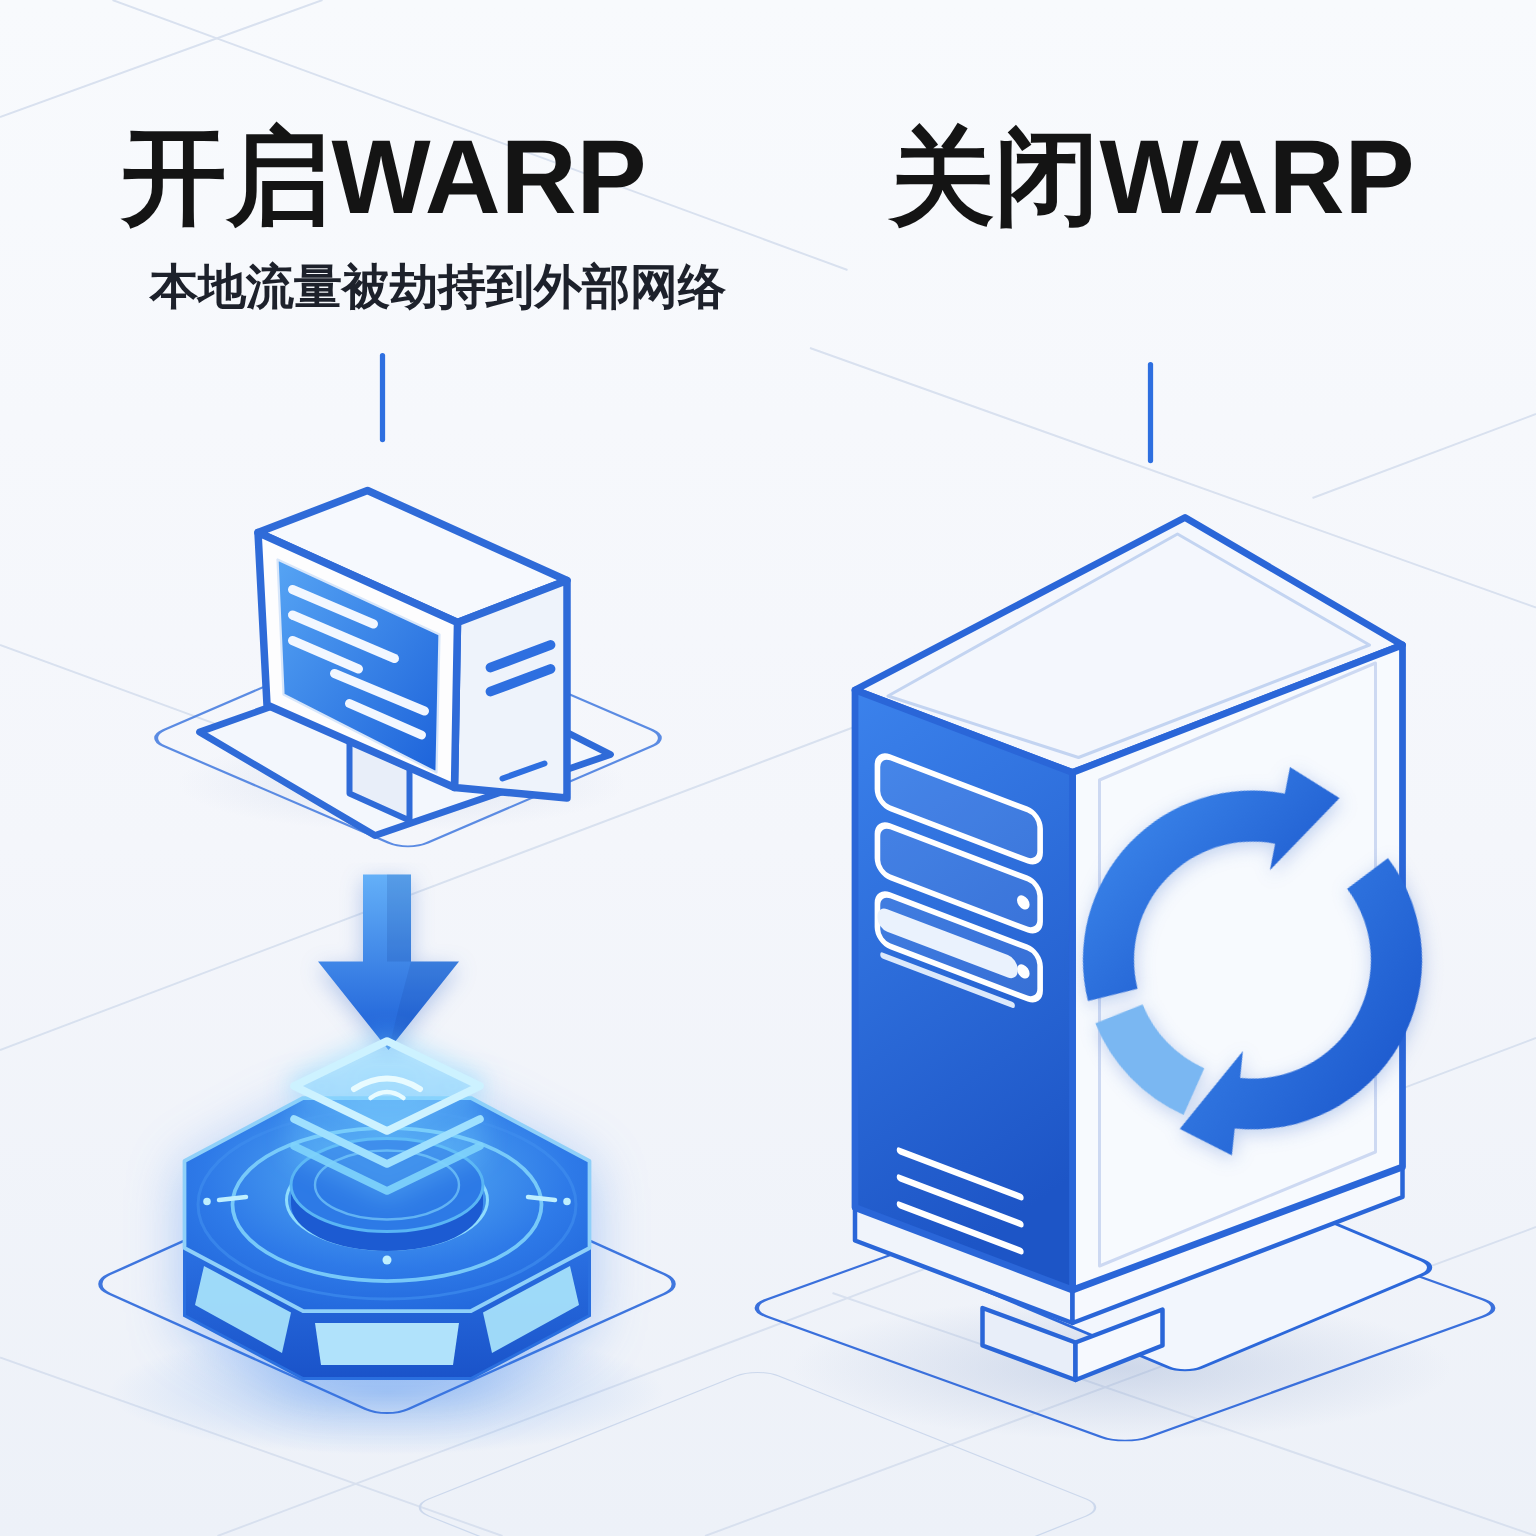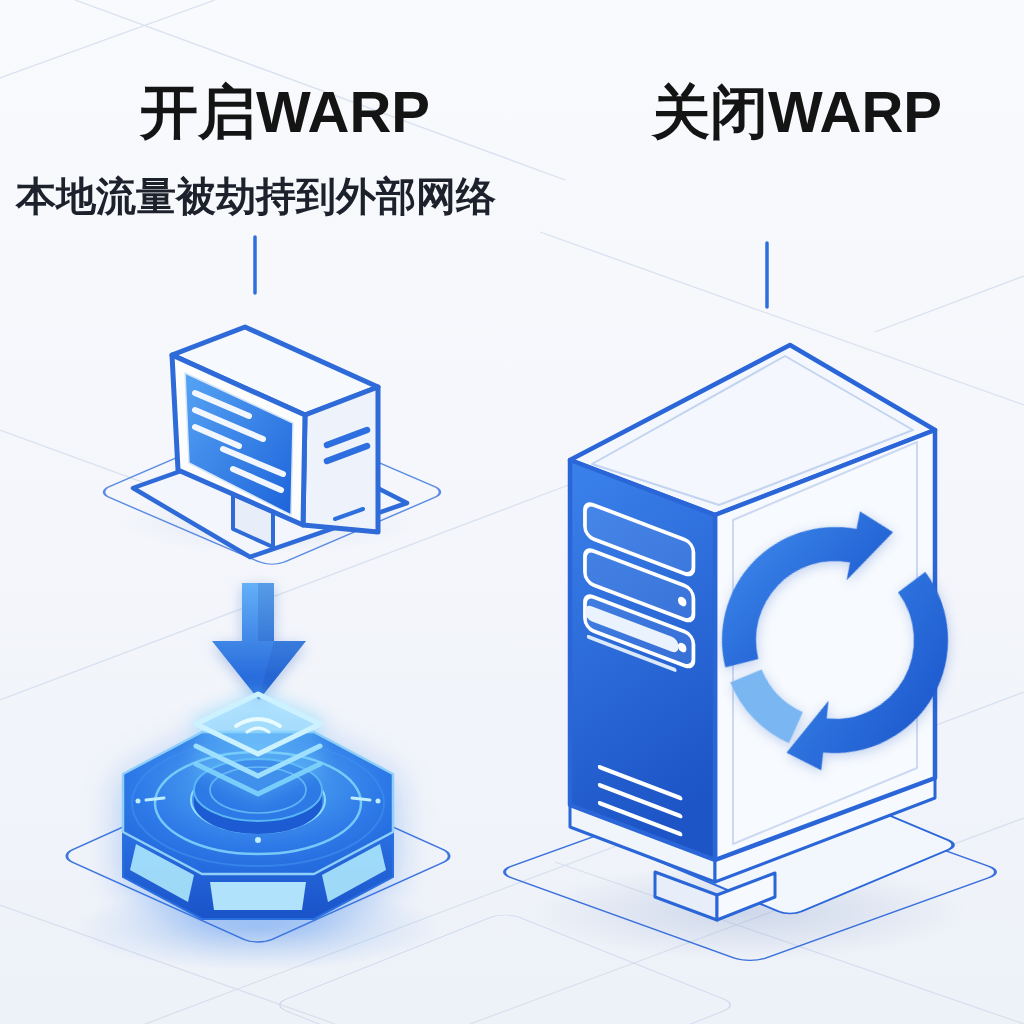--- a/index.html
+++ b/index.html
@@ -8,25 +8,25 @@
     position:relative;width:1024px;height:1024px;overflow:hidden;
     background:linear-gradient(180deg,#f8fafd 0%,#f4f6fb 55%,#edf1f8 100%);
     font-family:"Liberation Sans","DejaVu Sans",sans-serif;
   }
   .abs{position:absolute;}
   .panel{position:absolute;top:0;width:512px;height:240px;text-align:center;}
   .panel-left{left:0;}
   .panel-right{left:512px;}
   .title{
     position:absolute;top:82px;left:0;width:100%;margin:0;
-    font-size:58px;line-height:1.05;font-weight:700;color:#141414;letter-spacing:0;padding-left:29px;
+    font-size:70px;line-height:1.05;font-weight:700;color:#141414;letter-spacing:0;
   }
   .subtitle{
     position:absolute;top:174px;left:0;width:100%;margin:0;
-    font-size:40px;line-height:1.1;font-weight:700;color:#1d212b;
+    font-size:32px;line-height:1.1;font-weight:700;color:#1d212b;padding-left:36px;
   }
   svg{display:block;}
 </style>
 </head>
 <body>
 
 <div class="canvas">
 
   <svg class="abs" style="left:0;top:0" width="1024" height="1024" viewBox="0 0 1024 1024">
     <defs>

